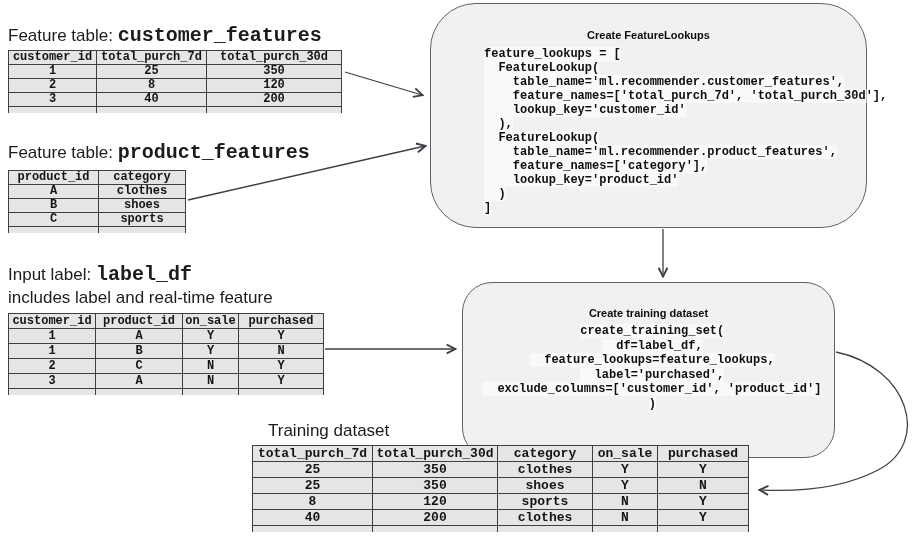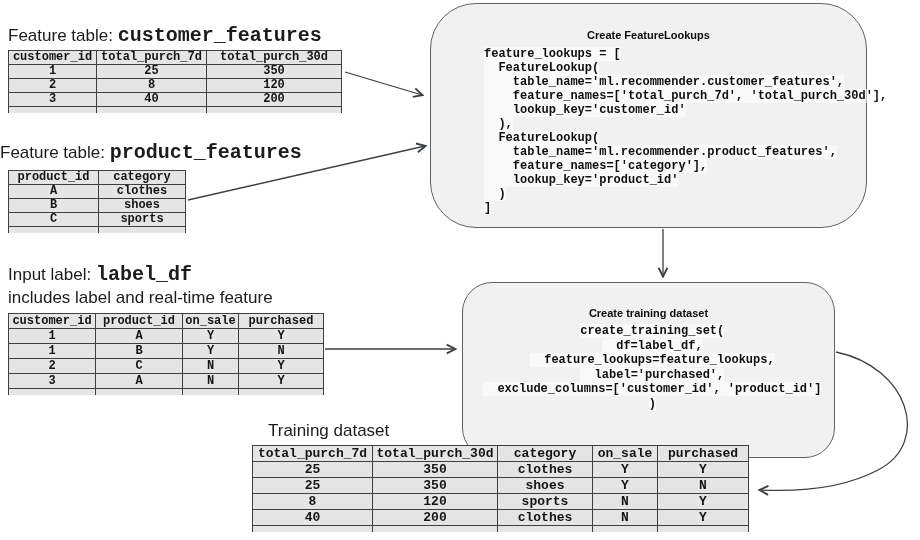--- a/index.html
+++ b/index.html
@@ -94,21 +94,21 @@
         </tr>
         <tr class="stub">
           <td></td>
           <td></td>
           <td></td>
         </tr>
       </tbody>
     </table>
   </div>
 
-<div class="tbl-title" style="left:0; top:141px;">
+<div class="tbl-title" style="left:8px; top:141px;">
   <span>Feature table: </span><span class="mono-name">product_features</span>
 </div>
 <div class="tblwrap t-small abs" style="left:8px; top:170px;">
     <table>
       <colgroup>
         <col style="width: 90px;">
         <col style="width: 87px;">
       </colgroup>
       <thead>
         <tr>

